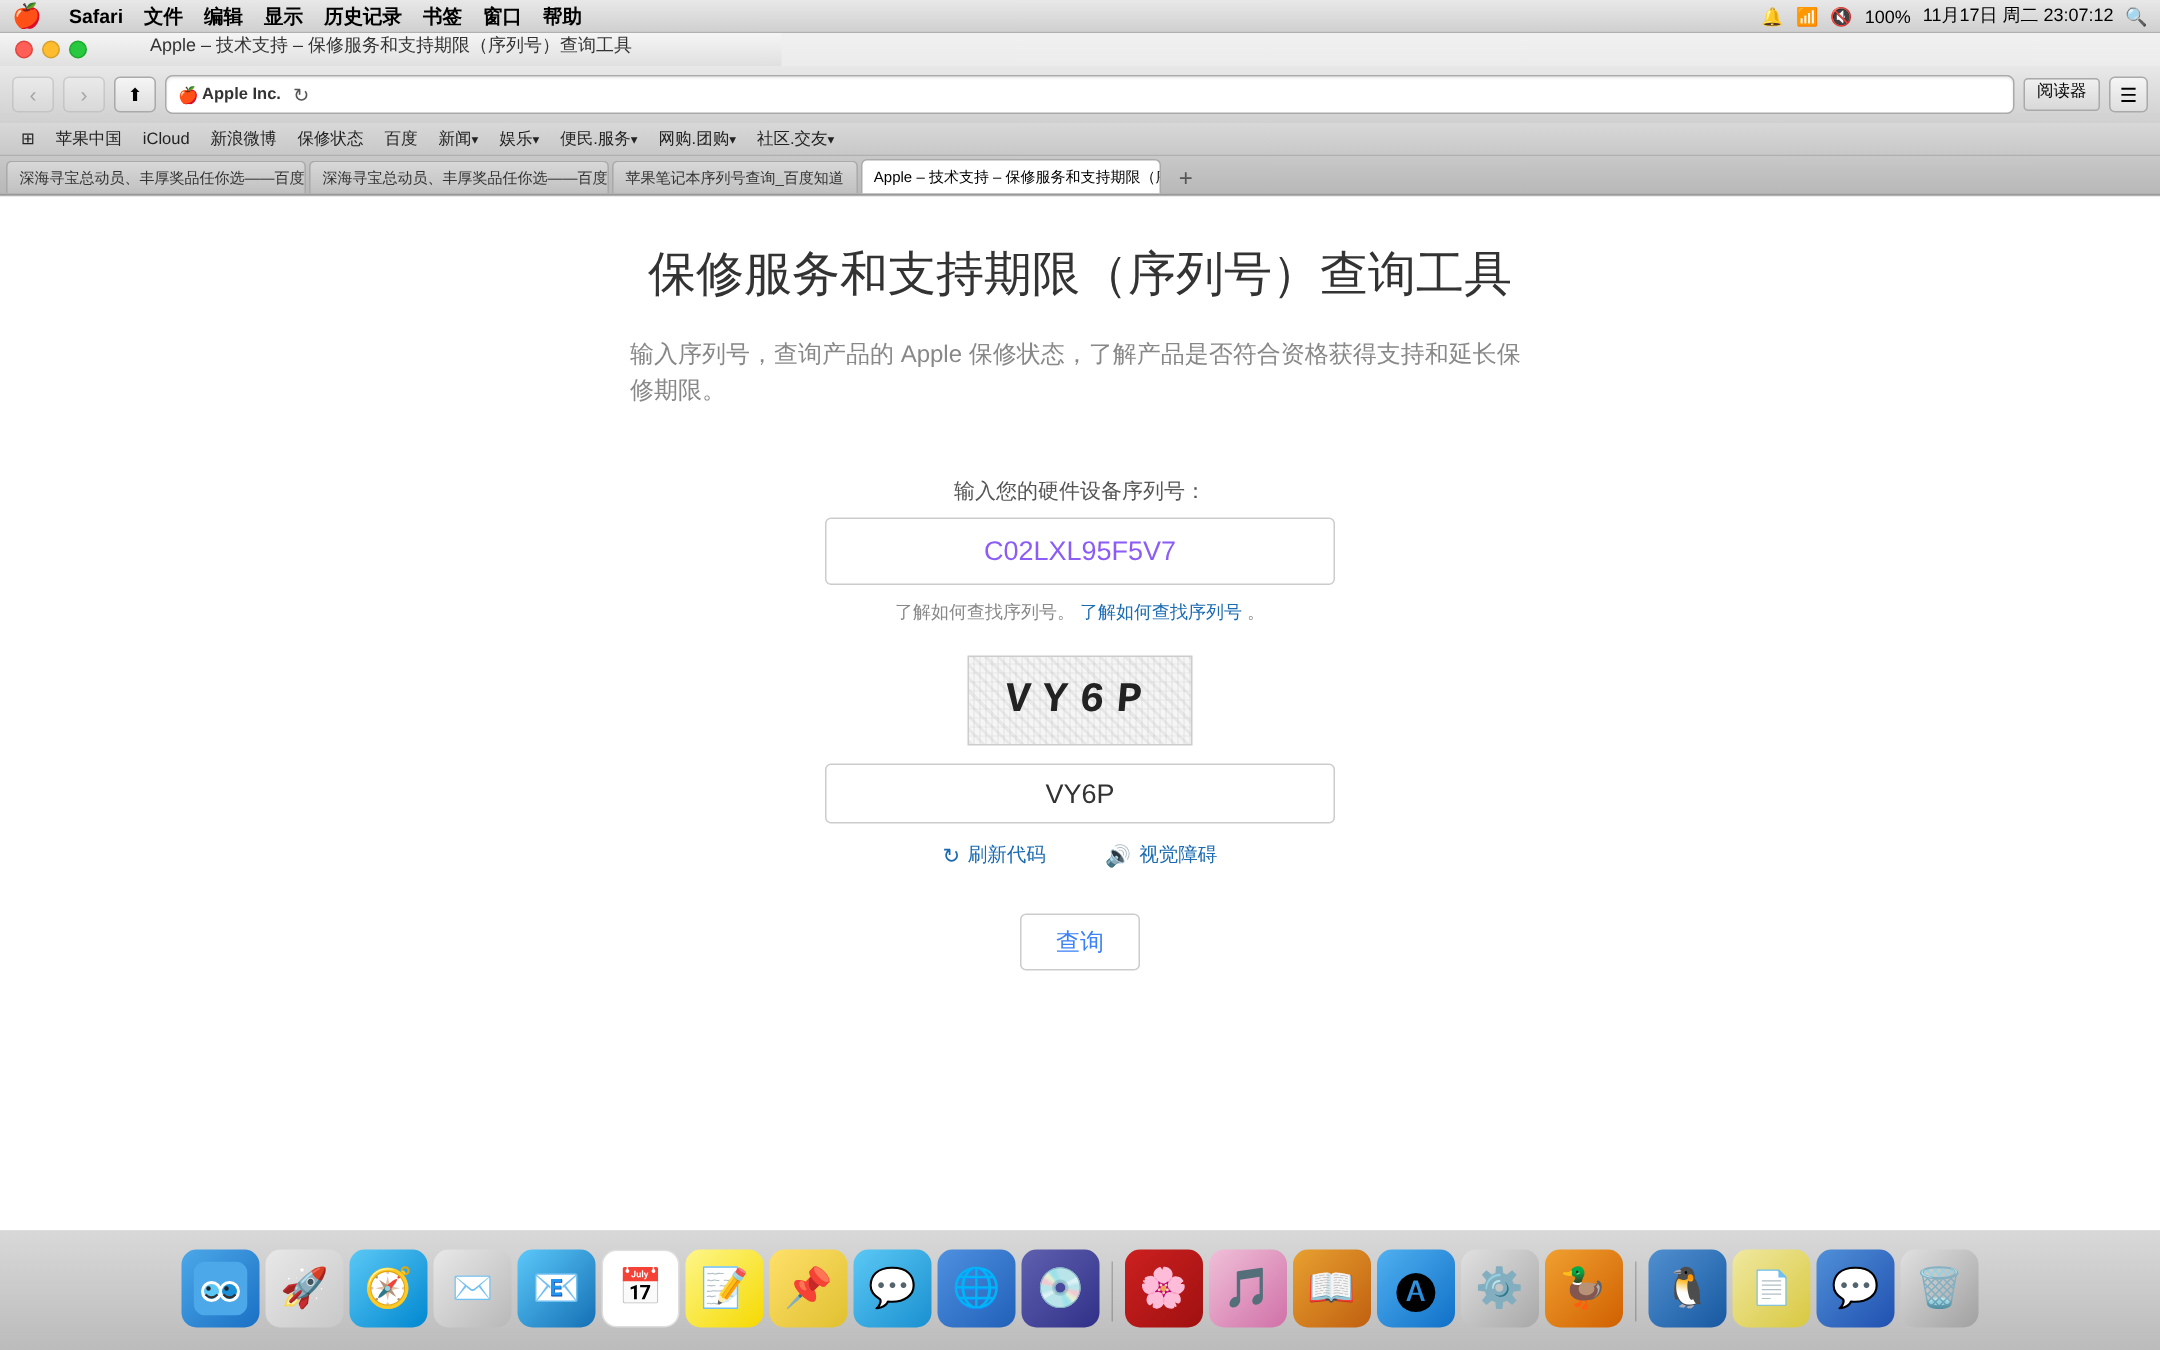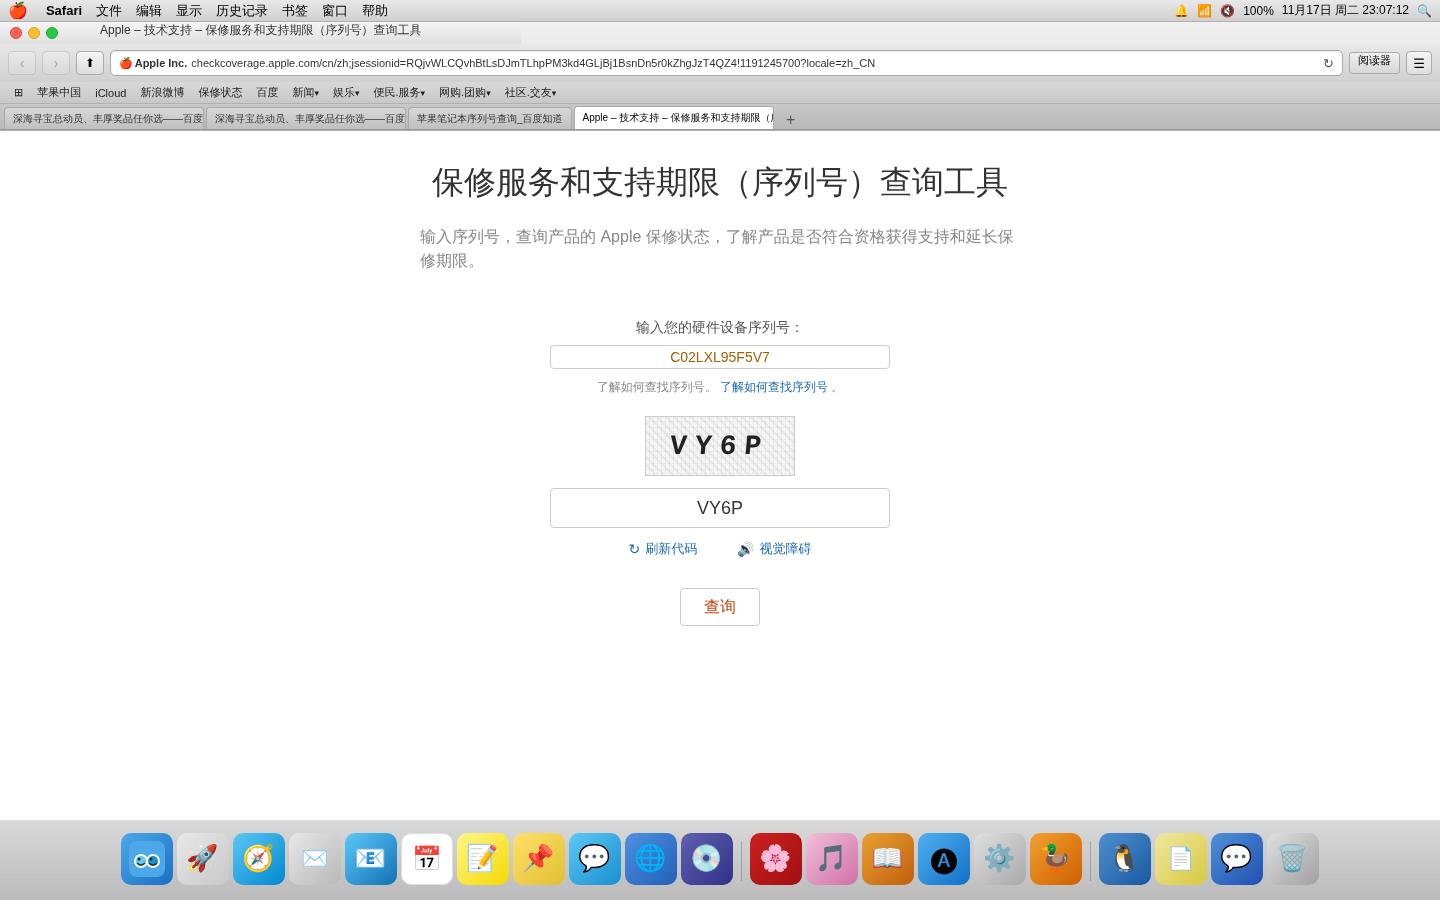--- a/index.html
+++ b/index.html
@@ -10,21 +10,21 @@
       height: 22px;
       background: linear-gradient(to bottom, #e8e8e8, #d0d0d0);
       display: flex;
       align-items: center;
       padding: 0 8px;
       font-size: 13px;
       border-bottom: 1px solid #b0b0b0;
       gap: 14px;
     }
     .menubar-apple { font-size: 16px; margin-right: 4px; }
-    .menubar-item { font-weight: 400; cursor: pointer; }
+    .menubar-item { font-weight: 700; cursor: pointer; }
     .menubar-item.bold { font-weight: 700; }
     .menubar-right {
       margin-left: auto;
       display: flex;
       align-items: center;
       gap: 8px;
       font-size: 12px;
     }
 
     
@@ -205,26 +205,26 @@
 
     .form-label {
       font-size: 14px;
       color: #555;
       margin-bottom: 8px;
       text-align: center;
     }
 
     .serial-input {
       width: 340px;
-      height: 24px;
+      height: 45px;
       border: 1px solid #ccc;
       border-radius: 4px;
-      font-size: 14px;
+      font-size: 18px;
       text-align: center;
-      color: #a16207;
+      color: #8b5cf6;
       outline: none;
       padding: 0 10px;
       display: block;
       margin: 0 auto 10px;
     }
 
     .find-serial-hint {
       font-size: 12px;
       color: #888;
       text-align: center;
@@ -310,21 +310,21 @@
 
     .submit-btn {
       display: block;
       margin: 0 auto;
       width: 80px;
       height: 38px;
       background: transparent;
       border: 1px solid #ccc;
       border-radius: 4px;
       font-size: 16px;
-      color: #c2410c;
+      color: #3b82f6;
       cursor: pointer;
       text-align: center;
     }
 
     
     .dock-container {
       position: fixed;
       bottom: 0;
       left: 0;
       right: 0;
@@ -414,21 +414,20 @@
     <div class="toolbar-btn disabled">
       <span>›</span>
     </div>
     <div class="toolbar-btn-share">
       <span>⬆</span>
     </div>
 
     <div class="address-bar">
       <span class="address-bar-secure">🍎</span>
       <span style="font-weight:600;margin-right:4px;font-size:11px;">Apple Inc.</span>
-      <span class="address-bar-url">checkcoverage.apple.com/cn/zh;jsessionid=RQjvWLCQvhBtLsDJmTLhpPM3kd4GLjBj1BsnDn5r0kZhgJzT4QZ4!1191245700?locale=zh_CN</span>
       <span class="address-bar-refresh">↻</span>
     </div>
     <div class="reader-btn">
       <span>阅读器</span>
     </div>
     <div style="width:26px;height:24px;background:linear-gradient(to bottom,#f5f5f5,#dedede);border:1px solid #aaa;border-radius:4px;display:flex;align-items:center;justify-content:center;cursor:pointer;">
       <span style="font-size:13px;">☰</span>
     </div>
   </div>
 

